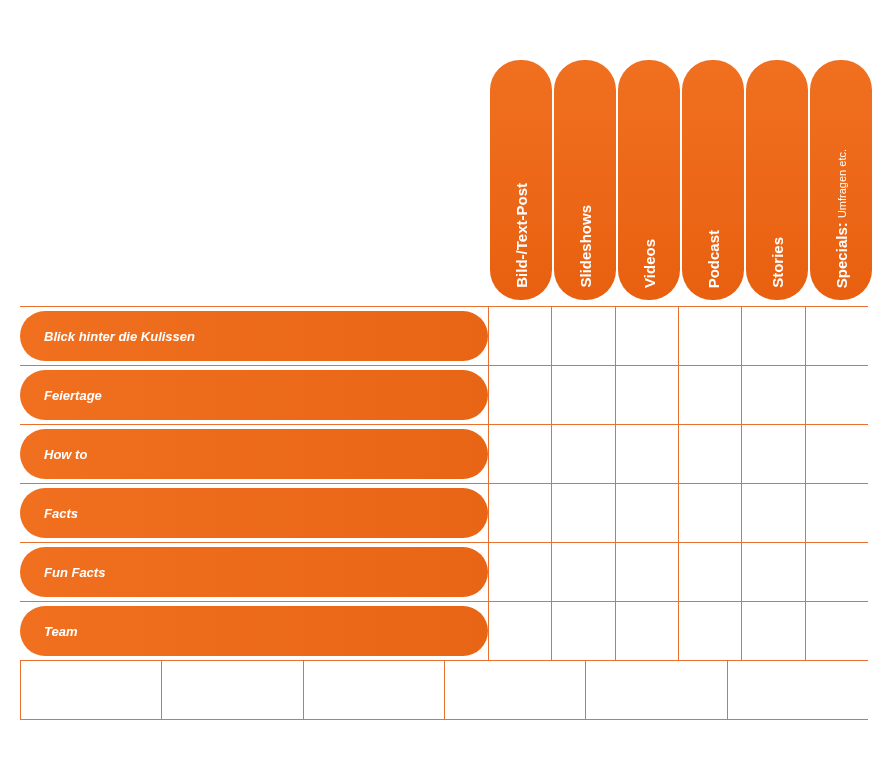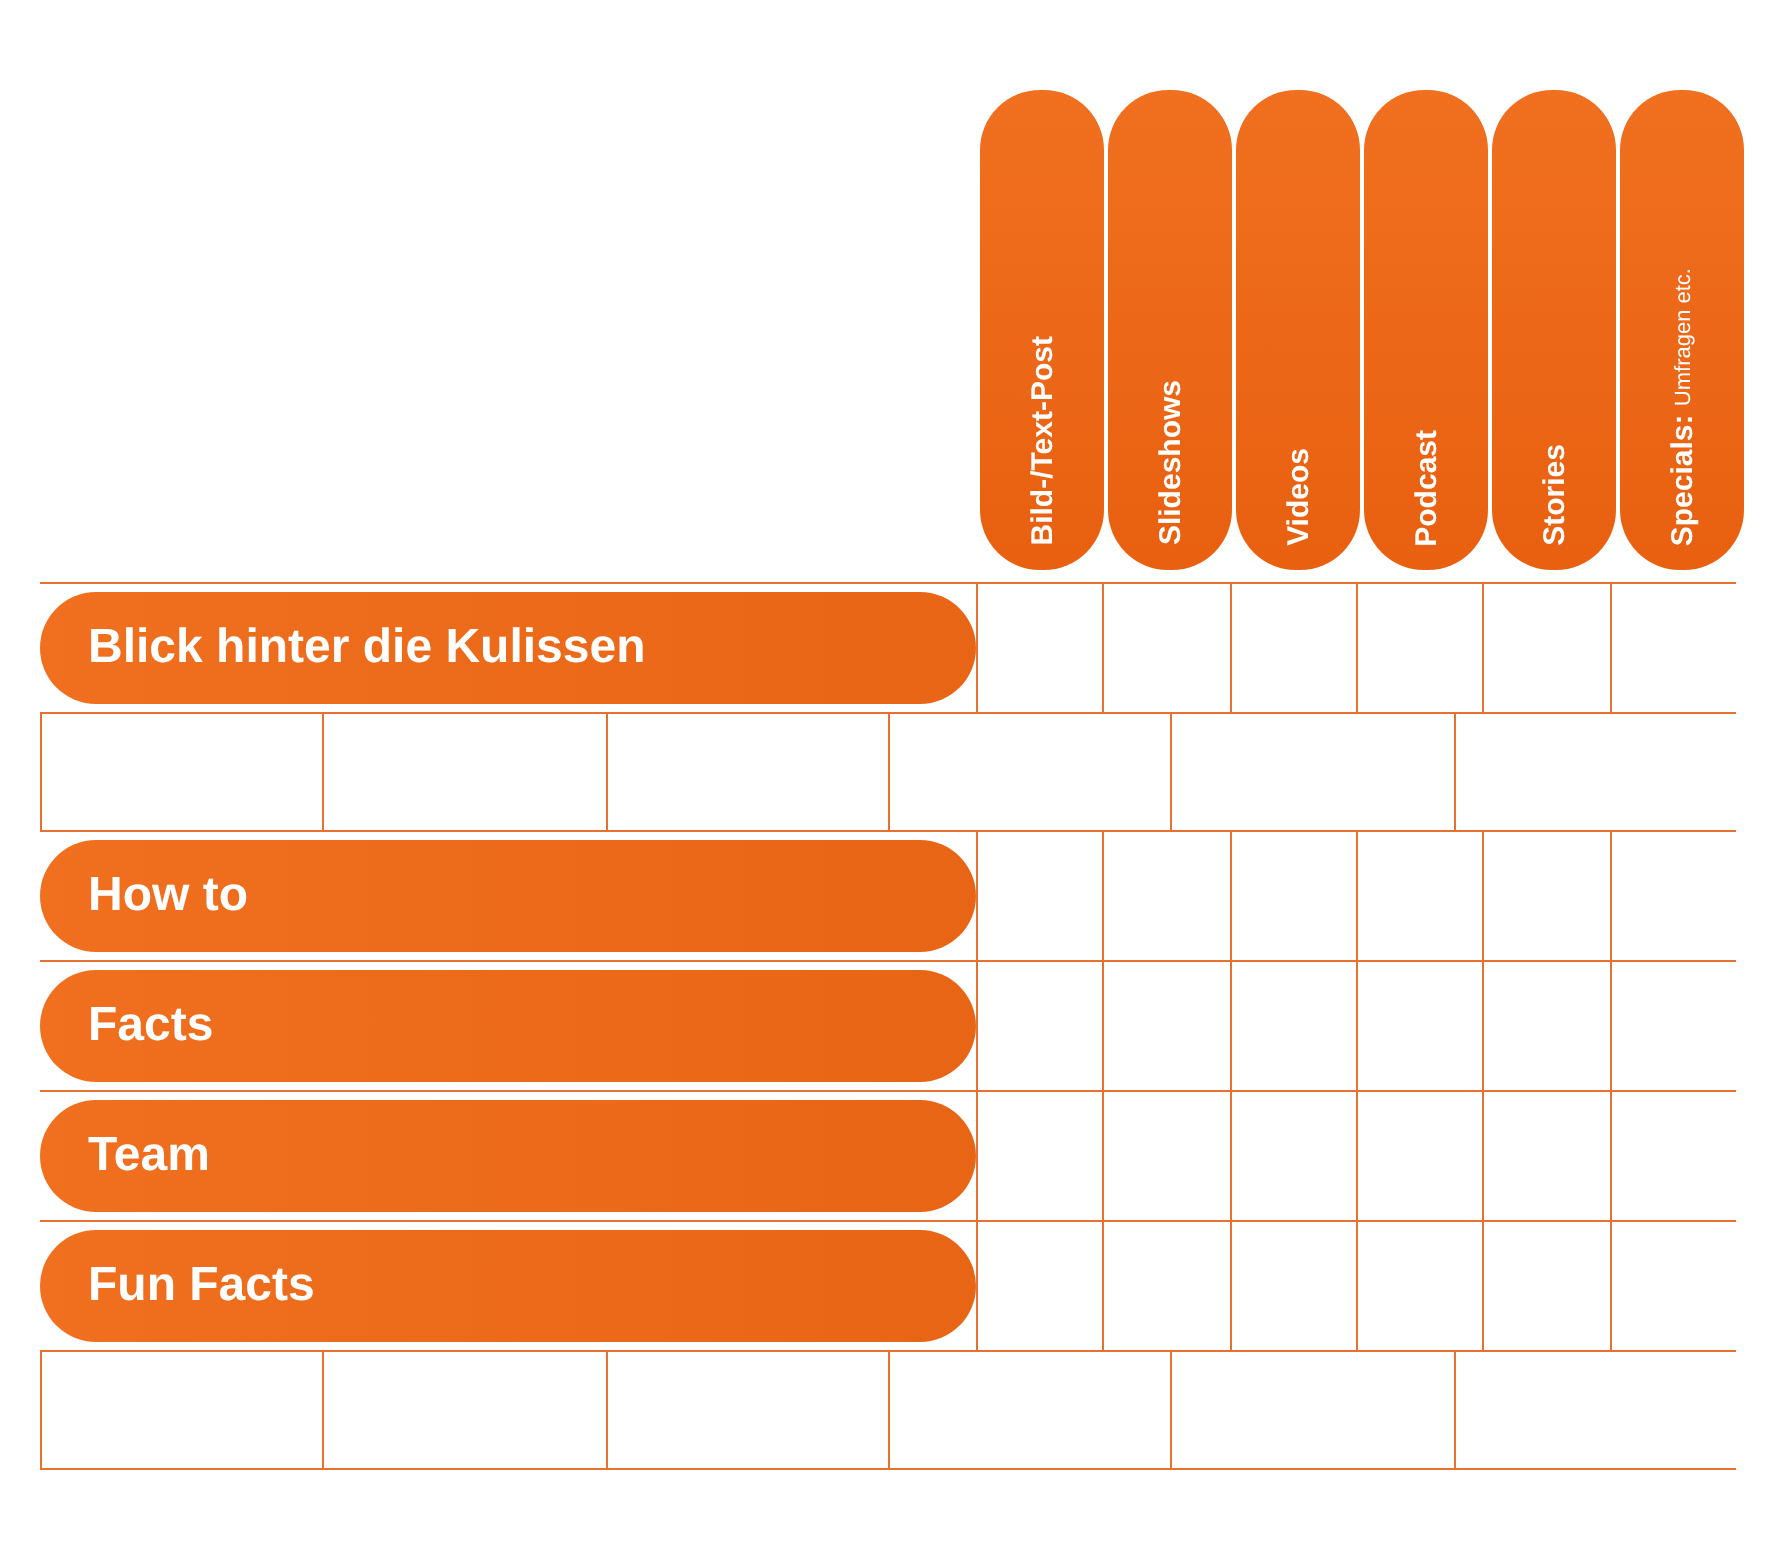--- a/index.html
+++ b/index.html
@@ -86,26 +86,27 @@
     .data-row:first-child {
       border-top: 1.5px solid #e87030;
     }
 
     .row-label {
       width: 468px;
       flex-shrink: 0;
       background: linear-gradient(to right, #f07020, #e86515);
       border-radius: 28px;
       color: white;
-      font-size: 24px;
+      font-size: 13px;
       font-weight: bold;
       padding: 14px 20px 14px 24px;
       margin: 4px 0;
       display: flex;
       align-items: center;
+      font-style: italic;
     }
 
     .cells {
       display: flex;
       flex-direction: row;
       flex: 1;
       border-left: 1.5px solid #e87030;
     }
 
     .cell {
@@ -154,20 +155,21 @@
         <div class="cells">
           <div class="cell"></div>
           <div class="cell"></div>
           <div class="cell"></div>
           <div class="cell"></div>
           <div class="cell"></div>
           <div class="cell"></div>
         </div>
       </div>
       <div class="data-row">
+        <div class="row-label">Feiertage</div>
         <div class="cells">
           <div class="cell"></div>
           <div class="cell"></div>
           <div class="cell"></div>
           <div class="cell"></div>
           <div class="cell"></div>
           <div class="cell"></div>
         </div>
       </div>
       <div class="data-row">
@@ -186,32 +188,32 @@
         <div class="cells">
           <div class="cell"></div>
           <div class="cell"></div>
           <div class="cell"></div>
           <div class="cell"></div>
           <div class="cell"></div>
           <div class="cell"></div>
         </div>
       </div>
       <div class="data-row">
+        <div class="row-label">Fun Facts</div>
+        <div class="cells">
+          <div class="cell"></div>
+          <div class="cell"></div>
+          <div class="cell"></div>
+          <div class="cell"></div>
+          <div class="cell"></div>
+          <div class="cell"></div>
+        </div>
+      </div>
+      <div class="data-row">
         <div class="row-label">Team</div>
-        <div class="cells">
-          <div class="cell"></div>
-          <div class="cell"></div>
-          <div class="cell"></div>
-          <div class="cell"></div>
-          <div class="cell"></div>
-          <div class="cell"></div>
-        </div>
-      </div>
-      <div class="data-row">
-        <div class="row-label">Fun Facts</div>
         <div class="cells">
           <div class="cell"></div>
           <div class="cell"></div>
           <div class="cell"></div>
           <div class="cell"></div>
           <div class="cell"></div>
           <div class="cell"></div>
         </div>
       </div>
       <div class="data-row">

